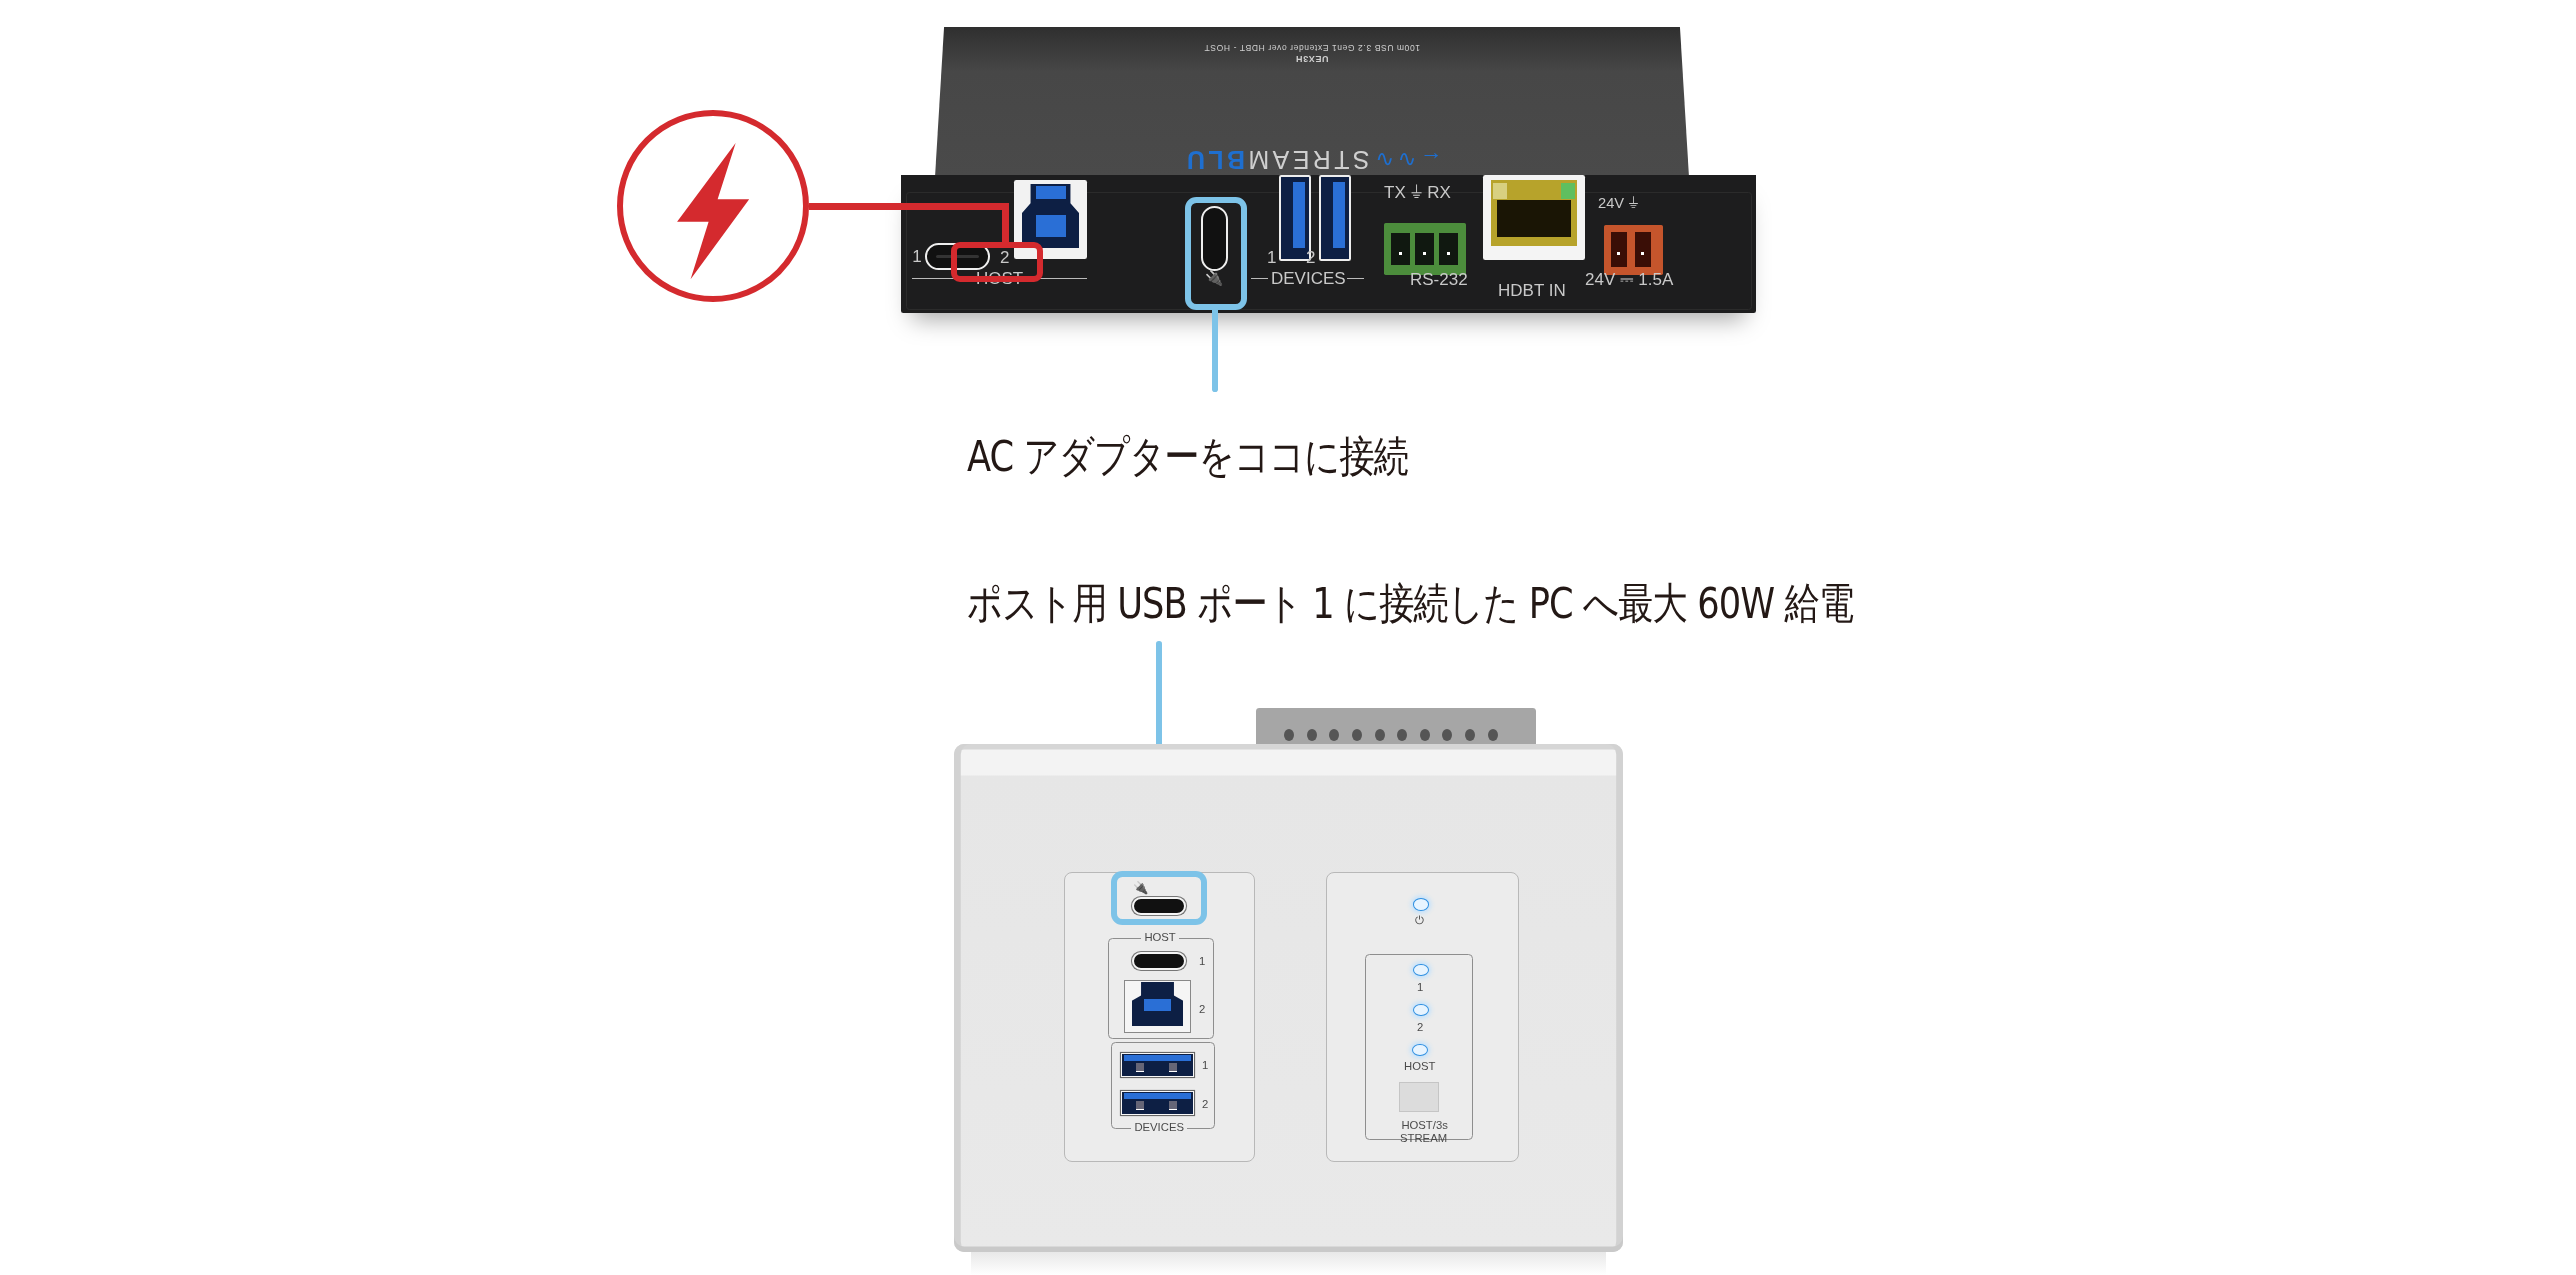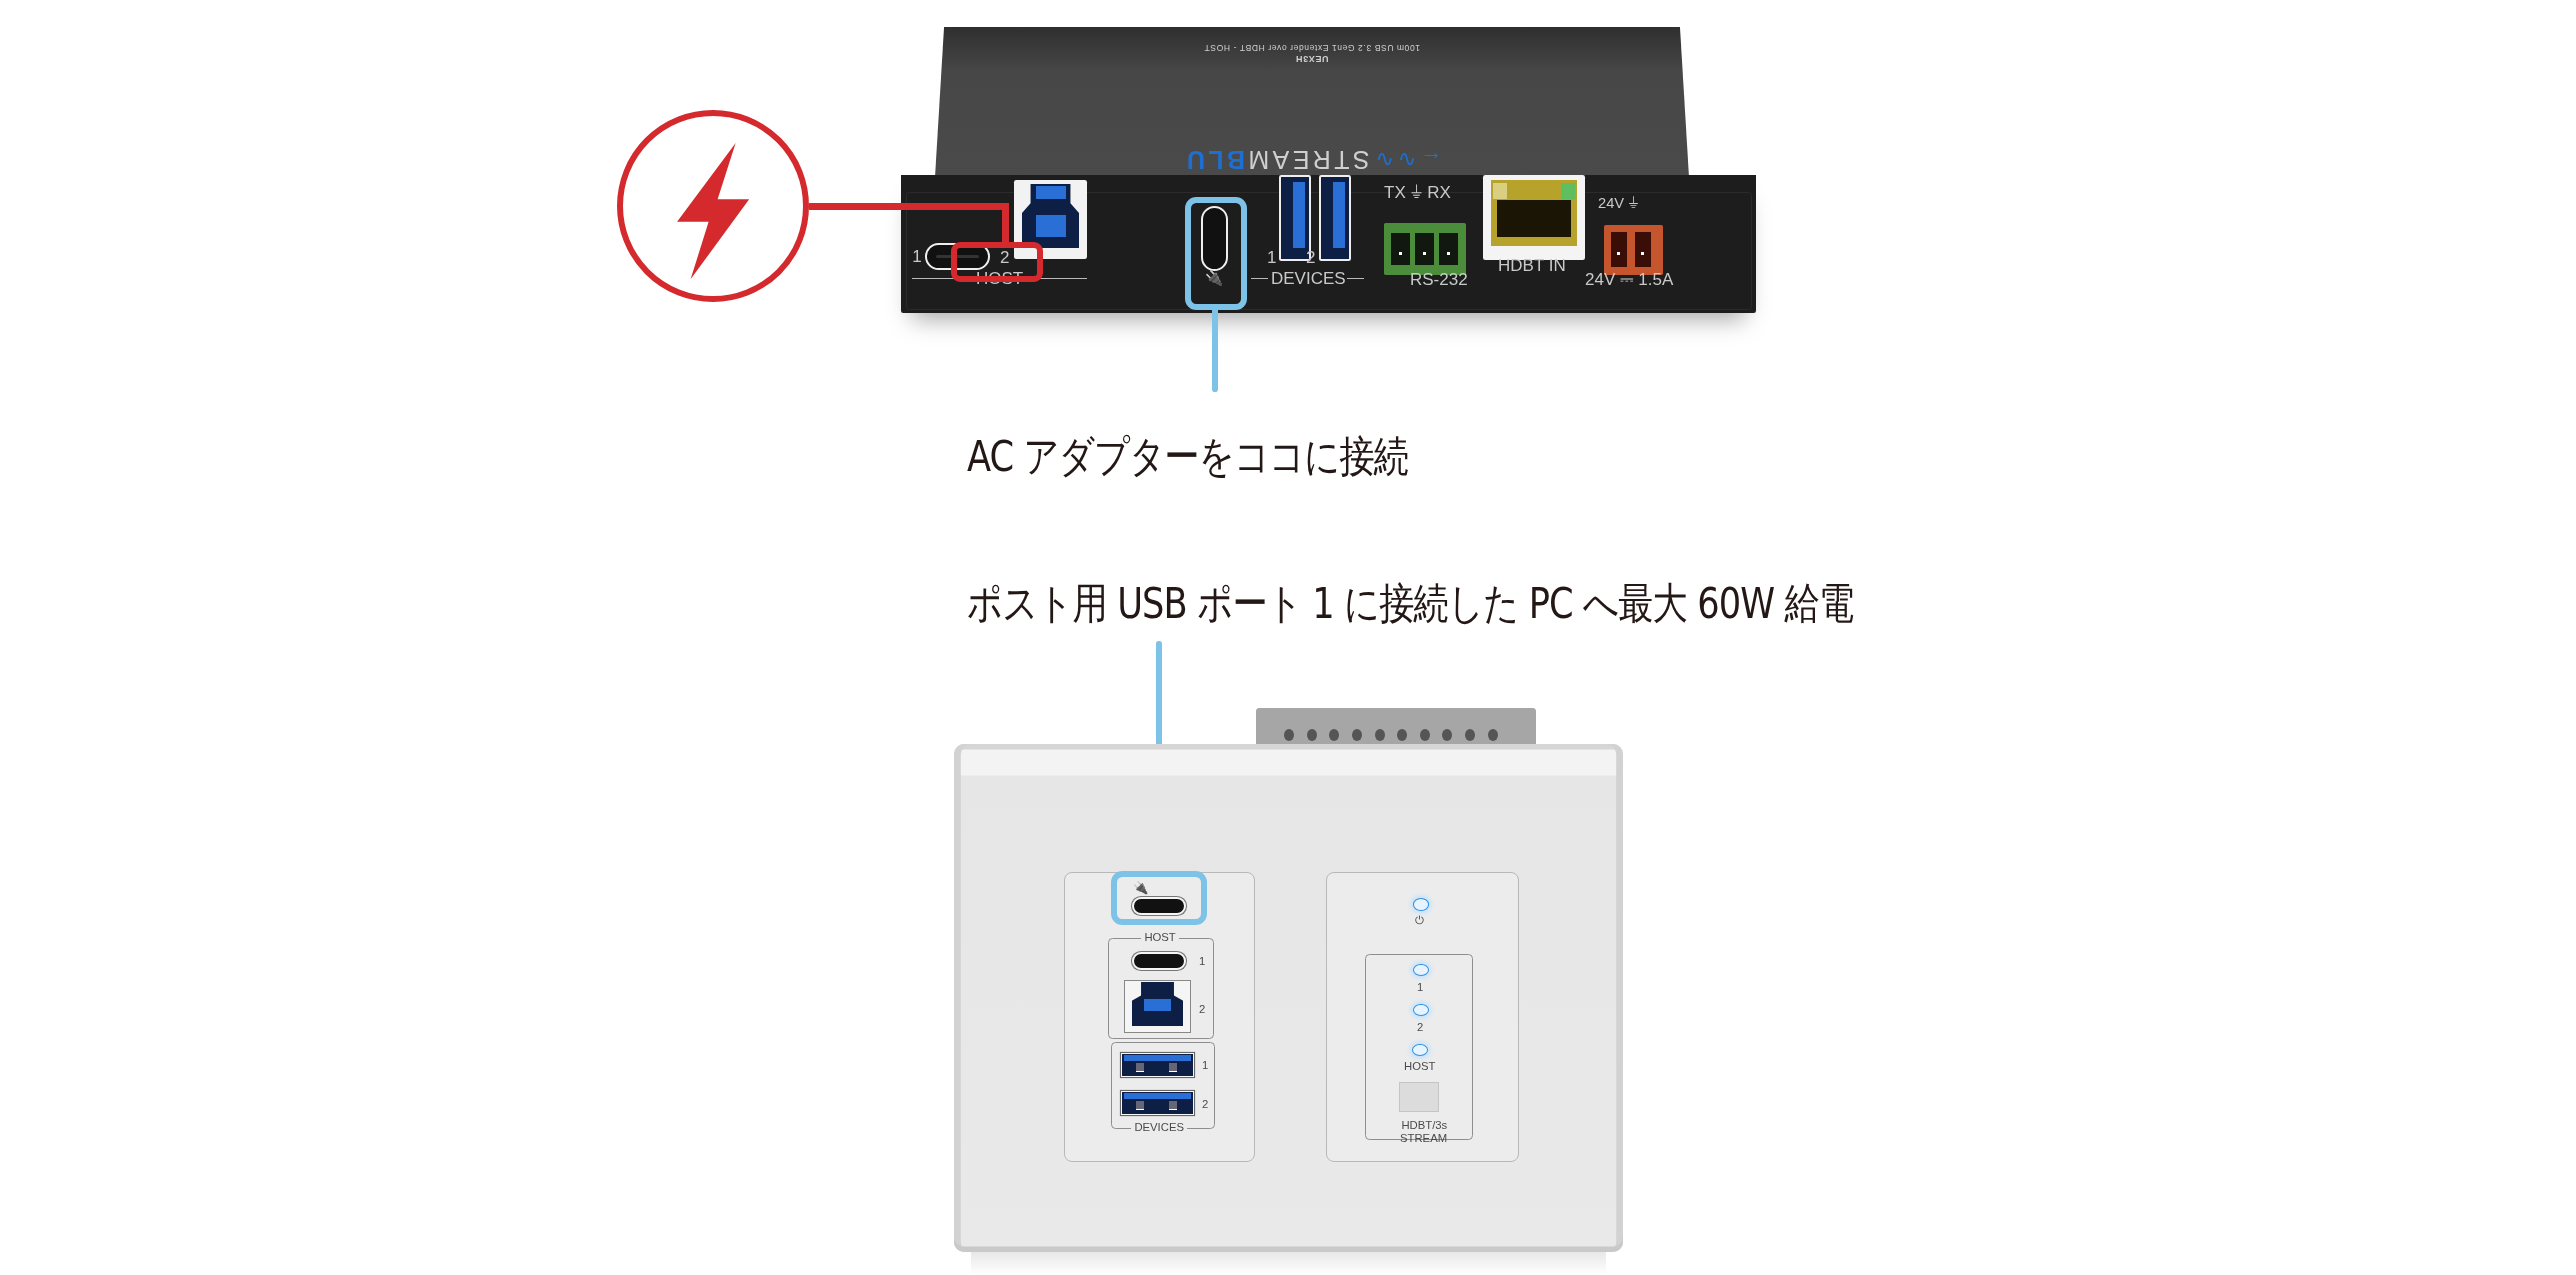--- a/index.html
+++ b/index.html
@@ -120,21 +120,21 @@
       <div class="pin" style="left:55px"></div>
   </div>
   <span class="abs plabel" style="left:509px;top:95px">RS-232</span>
 
   <div class="abs rj45" style="left:582px;top:0px;width:102px;height:85px">
     <div class="jack"></div>
       <div class="led-l"></div>
       <div class="led-r"></div>
       <div class="hole"></div>
   </div>
-  <span class="abs plabel" style="left:597px;top:81px">HDBT IN</span>
+  <span class="abs plabel" style="left:597px;top:106px">HDBT IN</span>
 
   <span class="abs plabel" style="left:697px;top:20px;font-size:14.7px">24V ⏚</span>
   <div class="abs pwr24" style="left:703px;top:50px;width:59px;height:50px">
     <div class="pin" style="left:6.8px"></div>
       <div class="pin" style="left:31px"></div>
   </div>
   <span class="abs plabel" style="left:684px;top:95px">24V ⎓ 1.5A</span>
 </div>
 
 <div class="abs red-line-h"></div>
@@ -202,16 +202,16 @@
   <div class="abs led" style="left:86px;top:25.4px"></div>
   <span class="abs wl" style="left:88px;top:41px">⏻</span>
   <div class="abs group" style="left:38px;top:81px;width:106px;height:184px"></div>
   <div class="abs led" style="left:86px;top:91px"></div>
   <span class="abs wl" style="left:90px;top:108px">1</span>
   <div class="abs led" style="left:86px;top:131px"></div>
   <span class="abs wl" style="left:90px;top:148px">2</span>
   <div class="abs led" style="left:85px;top:171px"></div>
   <span class="abs wl" style="left:77px;top:187px">HOST</span>
   <div class="abs sel-btn" style="left:72px;top:209px"></div>
-  <span class="abs wl" style="left:71px;top:246px;background:#ececec;padding:0 3.4px">HDBT/3s</span>
+  <span class="abs wl" style="left:71px;top:246px;background:#ececec;padding:0 3.4px">HOST/3s</span>
   <span class="abs wl" style="left:73px;top:259px">STREAM</span>
 </div>
 
 
 </body></html>

